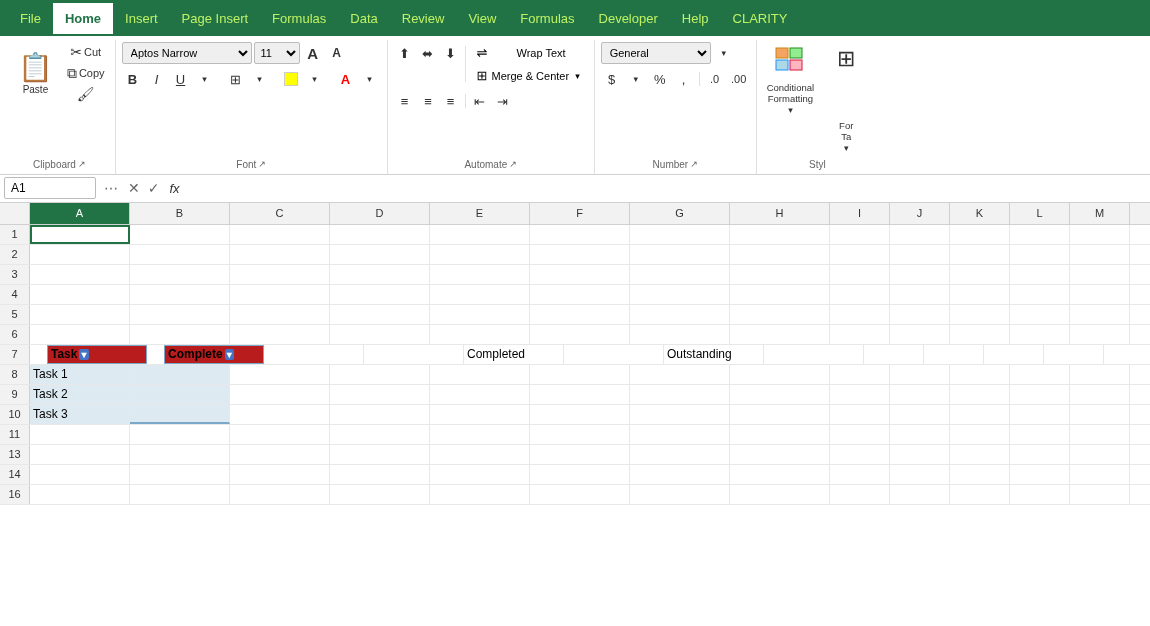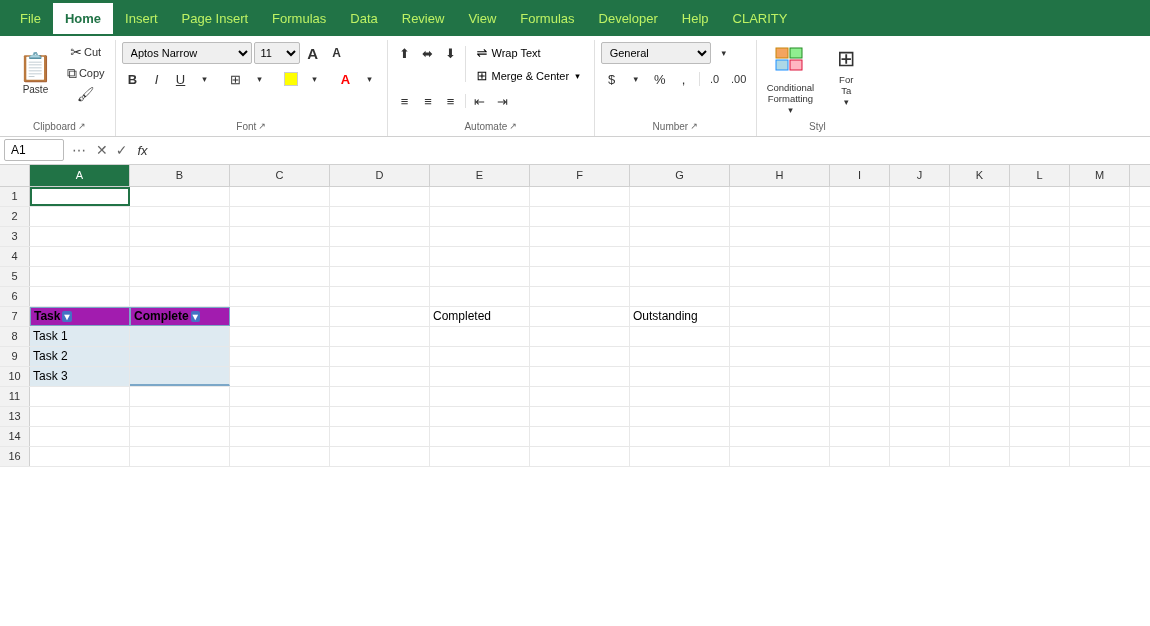--- a/index.html
+++ b/index.html
@@ -206,21 +206,21 @@
     .formula-bar {
       display: flex;
       align-items: center;
       height: 28px;
       border-bottom: 1px solid #d0d0d0;
       background: #fff;
       padding: 0 4px;
       gap: 4px;
     }
     .cell-ref {
-      width: 60px;
+      width: 92px;
       height: 22px;
       border: 1px solid #bbb;
       border-radius: 2px;
       font-size: 12px;
       padding: 0 6px;
       display: flex;
       align-items: center;
     }
     .formula-dots {
       font-size: 14px;
@@ -308,23 +308,24 @@
       overflow: hidden;
       white-space: nowrap;
       cursor: cell;
     }
     .cell.active-cell {
       outline: 2px solid #217346;
       outline-offset: -2px;
       z-index: 2;
     }
     .cell.table-header {
-      background: #a21caf;
+      background: #b91c1c;
       font-weight: 600;
       border: 1px solid #7ba7c8;
+      margin-left: 17px;
     }
     .cell.table-data {
       background: #deeaf1;
     }
     .cell.table-data:nth-child(even) {
     }
 
     
     .col-a { width: 100px; min-width: 100px; }
     .col-b { width: 100px; min-width: 100px; }
@@ -458,21 +459,21 @@
     <div class="ribbon-group-content" style="flex-direction:column; align-items:flex-start;">
       <div class="align-group">
         <div class="align-row">
           <span class="fmt-btn">⬆</span>
           <span class="fmt-btn">⬌</span>
           <span class="fmt-btn">⬇</span>
           <div class="divider-v"></div>
           <div class="wrap-merge-group">
             <div class="wrap-btn">
               <span style="font-size:13px;">⇌</span>
-              <span style="font-size:11px;">Wrap Text</span>
+              <span style="font-size:11px;margin-left:25px;">Wrap Text</span>
             </div>
             <div class="wrap-btn">
               <span style="font-size:13px;">⊞</span>
               <span style="font-size:11px;">Merge &amp; Center</span>
               <span style="font-size:9px;margin-left:2px;">▾</span>
             </div>
           </div>
         </div>
         <div class="align-row" style="margin-top:2px;">
           <span class="fmt-btn">≡</span>
@@ -525,21 +526,21 @@
             <rect x="16" y="2" width="12" height="10" fill="#90ee90" stroke="#228b22" stroke-width="1"></rect>
             <rect x="2" y="14" width="12" height="10" fill="#add8e6" stroke="#1e90ff" stroke-width="1"></rect>
             <rect x="16" y="14" width="12" height="10" fill="#ffb6c1" stroke="#dc143c" stroke-width="1"></rect>
           </svg>
         </div>
         <span style="font-size:9.5px;text-align:center;line-height:1.2;">Conditional<br>Formatting</span>
         <span style="font-size:9px;">▾</span>
       </div>
       <div class="cond-fmt-btn">
         <div class="cond-icon" style="font-size:22px;">⊞</div>
-        <span style="font-size:9.5px;text-align:center;line-height:1.2;">For<br>Ta</span>
+        <span style="font-size:9.5px;text-align:center;line-height:1.2;margin-top:46px;">For<br>Ta</span>
         <span style="font-size:9px;">▾</span>
       </div>
     </div>
     <div class="ribbon-group-label">
       <span>Styl</span>
     </div>
   </div>
 
 </div>
 

